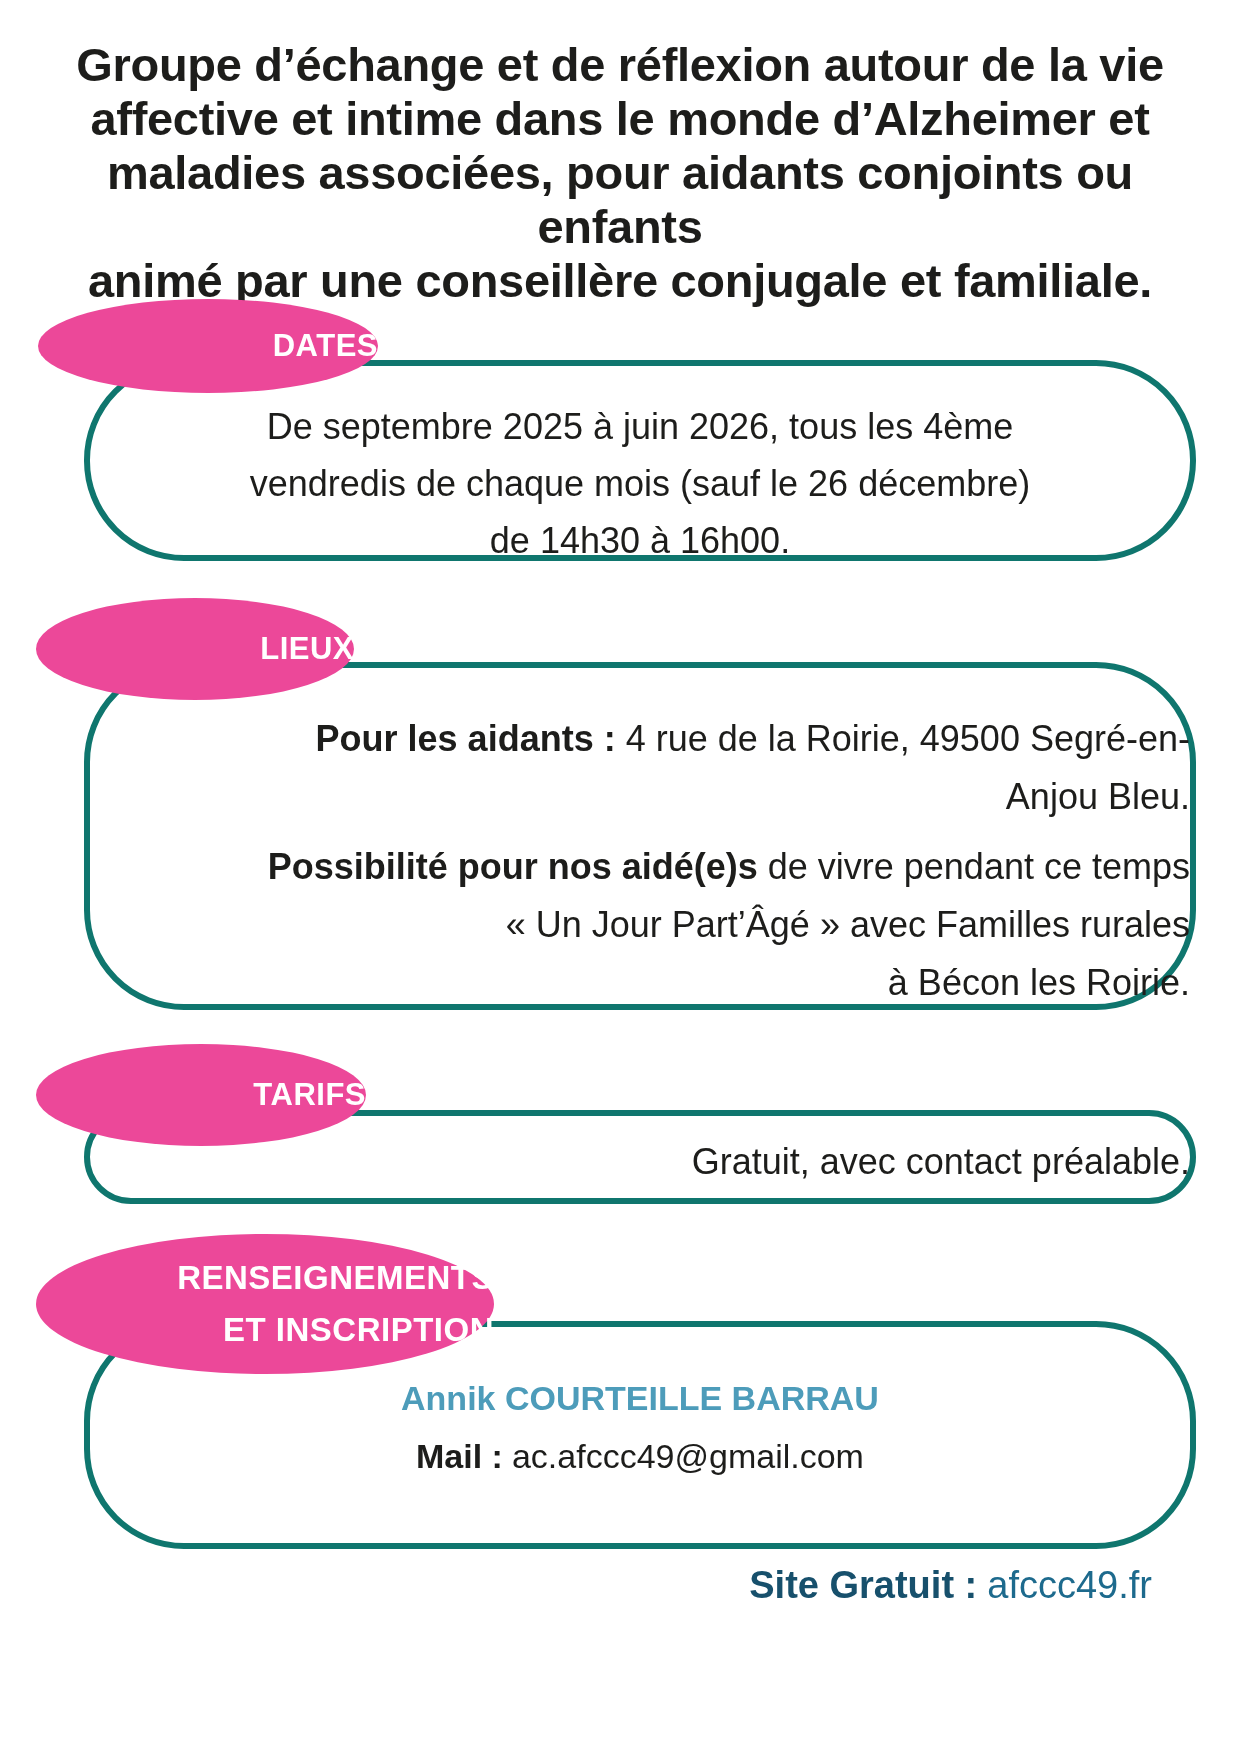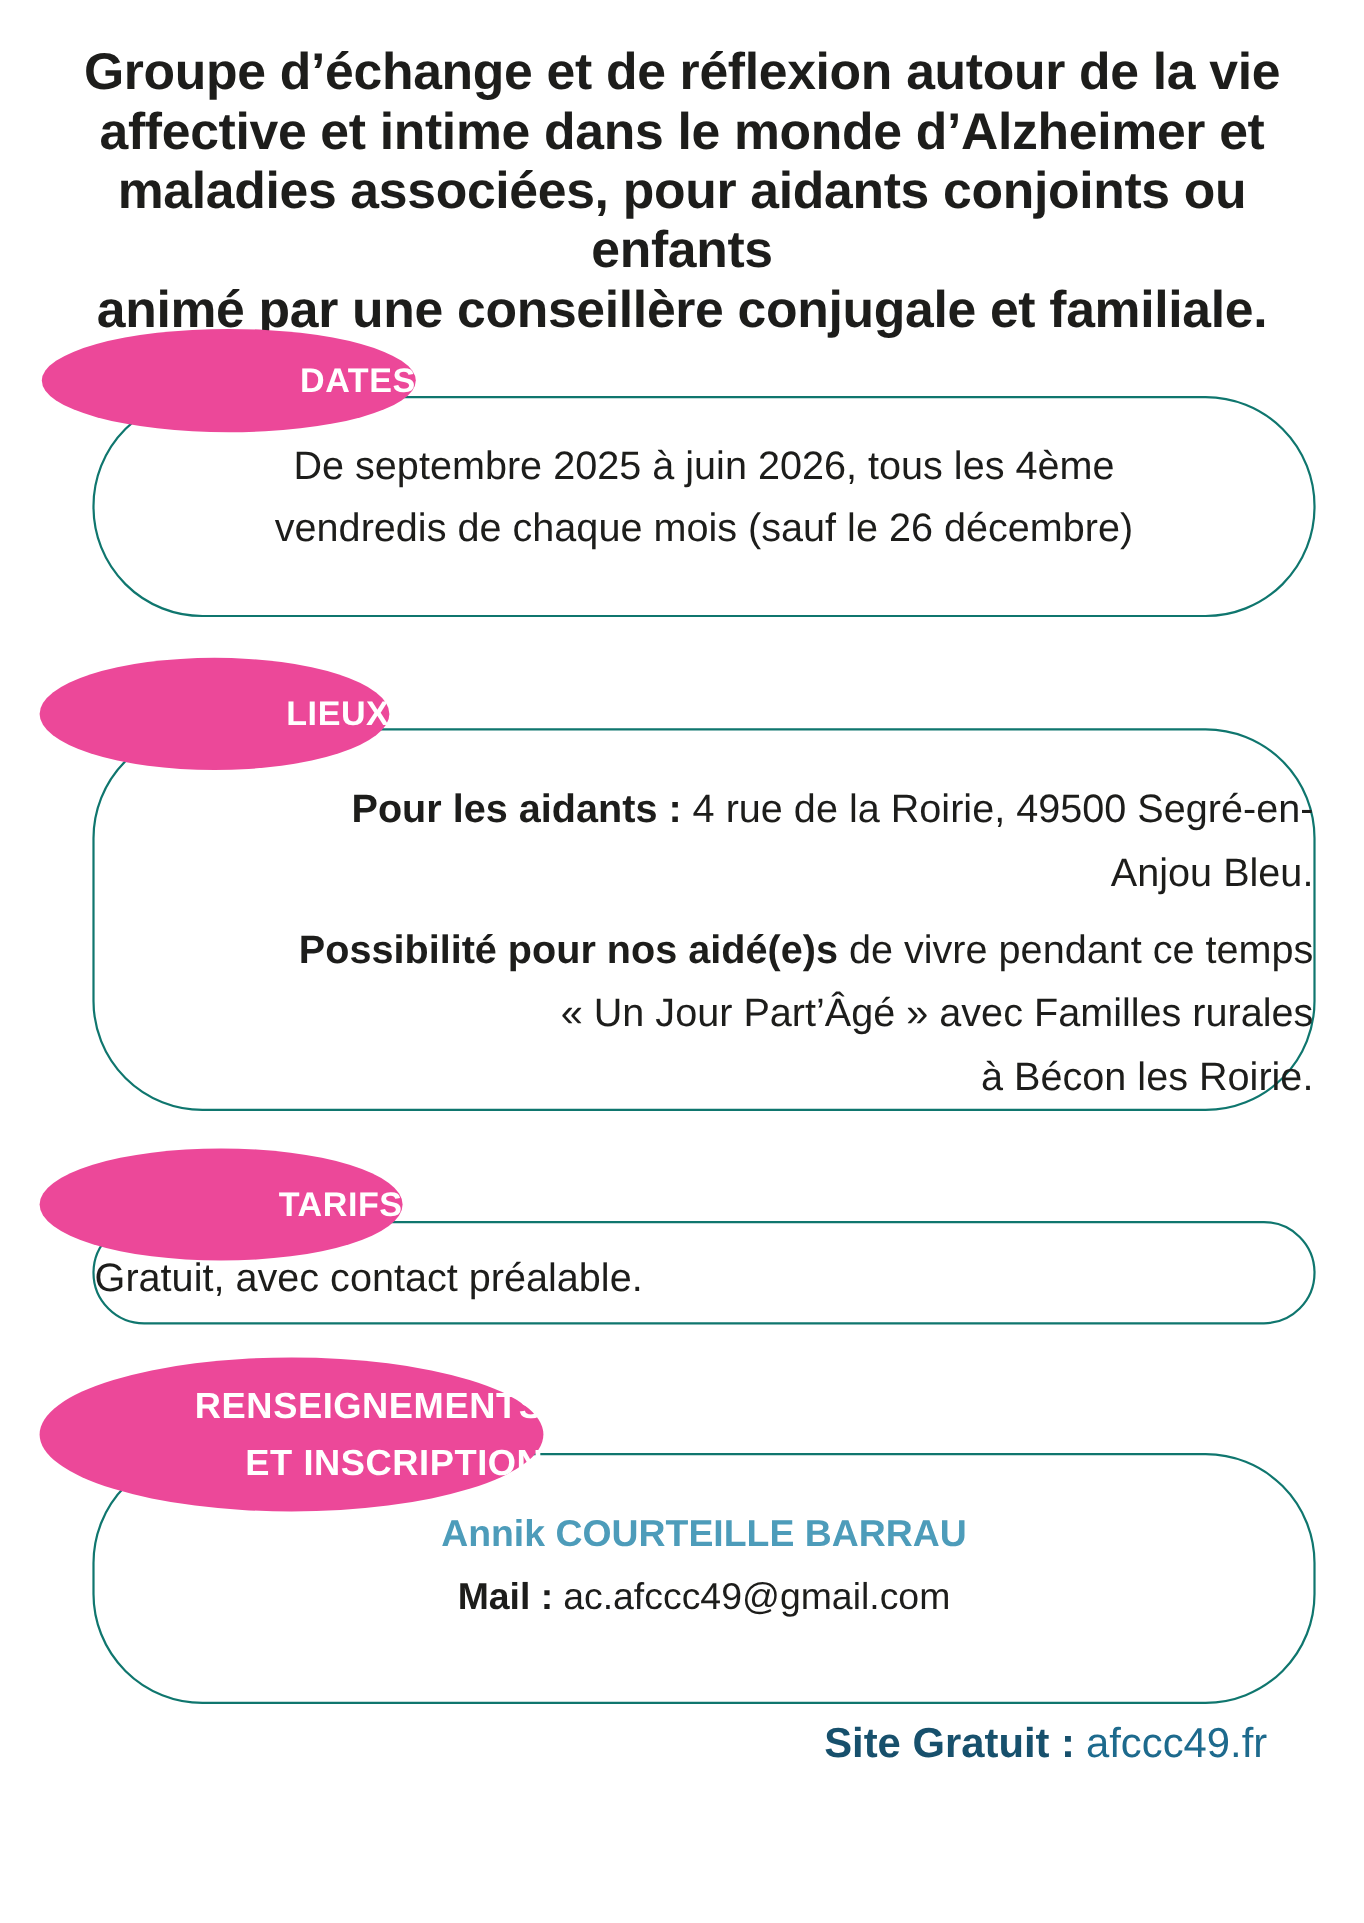--- a/index.html
+++ b/index.html
@@ -7,35 +7,35 @@
         font-family:"Liberation Sans", sans-serif;color:#1d1d1b;overflow:hidden;}
 
   
   .title{position:absolute;top:38px;left:55px;right:55px;text-align:center;
          font-size:47px;font-weight:700;line-height:54px;color:#1d1d1b;letter-spacing:-0.3px;}
 
   
   .badge{position:absolute;background:#ec4899;border-radius:50%;z-index:2;
          display:flex;flex-direction:column;align-items:flex-end;justify-content:center;
          color:#ffffff;font-weight:700;font-size:31px;letter-spacing:.5px;}
-  .box{position:absolute;background:#fff;border:2px solid #0f766e;border-radius:100px;
+  .box{position:absolute;background:#fff;border:6px solid #0f766e;border-radius:100px;
        z-index:1;text-align:center;font-size:36px;line-height:57px;color:#1d1d1b;
        box-sizing:border-box;}
   .b{font-weight:700;}
 
   .badge-dates{left:38px;top:299px;width:340px;height:94px;}
   .box-dates{left:84px;top:360px;width:1112px;height:201px;padding-top:32px;}
 
   .badge-lieux{left:36px;top:598px;width:318px;height:102px;}
   .box-lieux{left:84px;top:662px;width:1112px;height:348px;padding-top:42px;line-height:58px;text-align:right;}
   .box-lieux .p2{margin-top:12px;}
 
   .badge-tarifs{left:36px;top:1044px;width:330px;height:102px;}
   .box-tarifs{left:84px;top:1110px;width:1112px;height:94px;border-radius:50px;
-              display:flex;align-items:center;justify-content:flex-start;padding-top:8px;}
+              display:flex;align-items:center;justify-content:flex-end;padding-top:8px;}
 
   .badge-contact{left:36px;top:1234px;width:458px;height:140px;font-size:33px;line-height:52px;}
   .box-contact{left:84px;top:1321px;width:1112px;height:228px;padding-top:42px;line-height:58px;font-size:34px;}
   .contact-name{color:#4d9cba;font-weight:700;}
   .lbl{font-weight:700;margin-right:9px;}
 
   
   .website{position:absolute;top:1564px;right:88px;font-size:38px;color:#17506c;}
   .website .wl{font-weight:700;margin-right:10px;}
   .website .wu{color:#1d6a8d;}
@@ -54,20 +54,21 @@
     <div>maladies associées, pour aidants conjoints ou enfants</div>
     <div>animé par une conseillère conjugale et familiale.</div>
   </div>
 
   <div class="badge badge-dates">
     <span>DATES</span>
   </div>
   <div class="box box-dates">
     <div>De septembre 2025 à juin 2026, tous les 4ème</div>
     <div>vendredis de chaque mois (sauf le 26 décembre)</div>
+    <div>de 14h30 à 16h00.</div>
   </div>
 
   <div class="badge badge-lieux">
     <span>LIEUX</span>
   </div>
   <div class="box box-lieux">
     <div><span class="b">Pour les aidants :</span><span> 4 rue de la Roirie, 49500 Segré-en-</span></div>
     <div>Anjou Bleu.</div>
     <div class="p2"><span class="b">Possibilité pour nos aidé(e)s</span><span> de vivre pendant ce temps</span></div>
     <div>« Un Jour Part’Âgé » avec Familles rurales</div>

